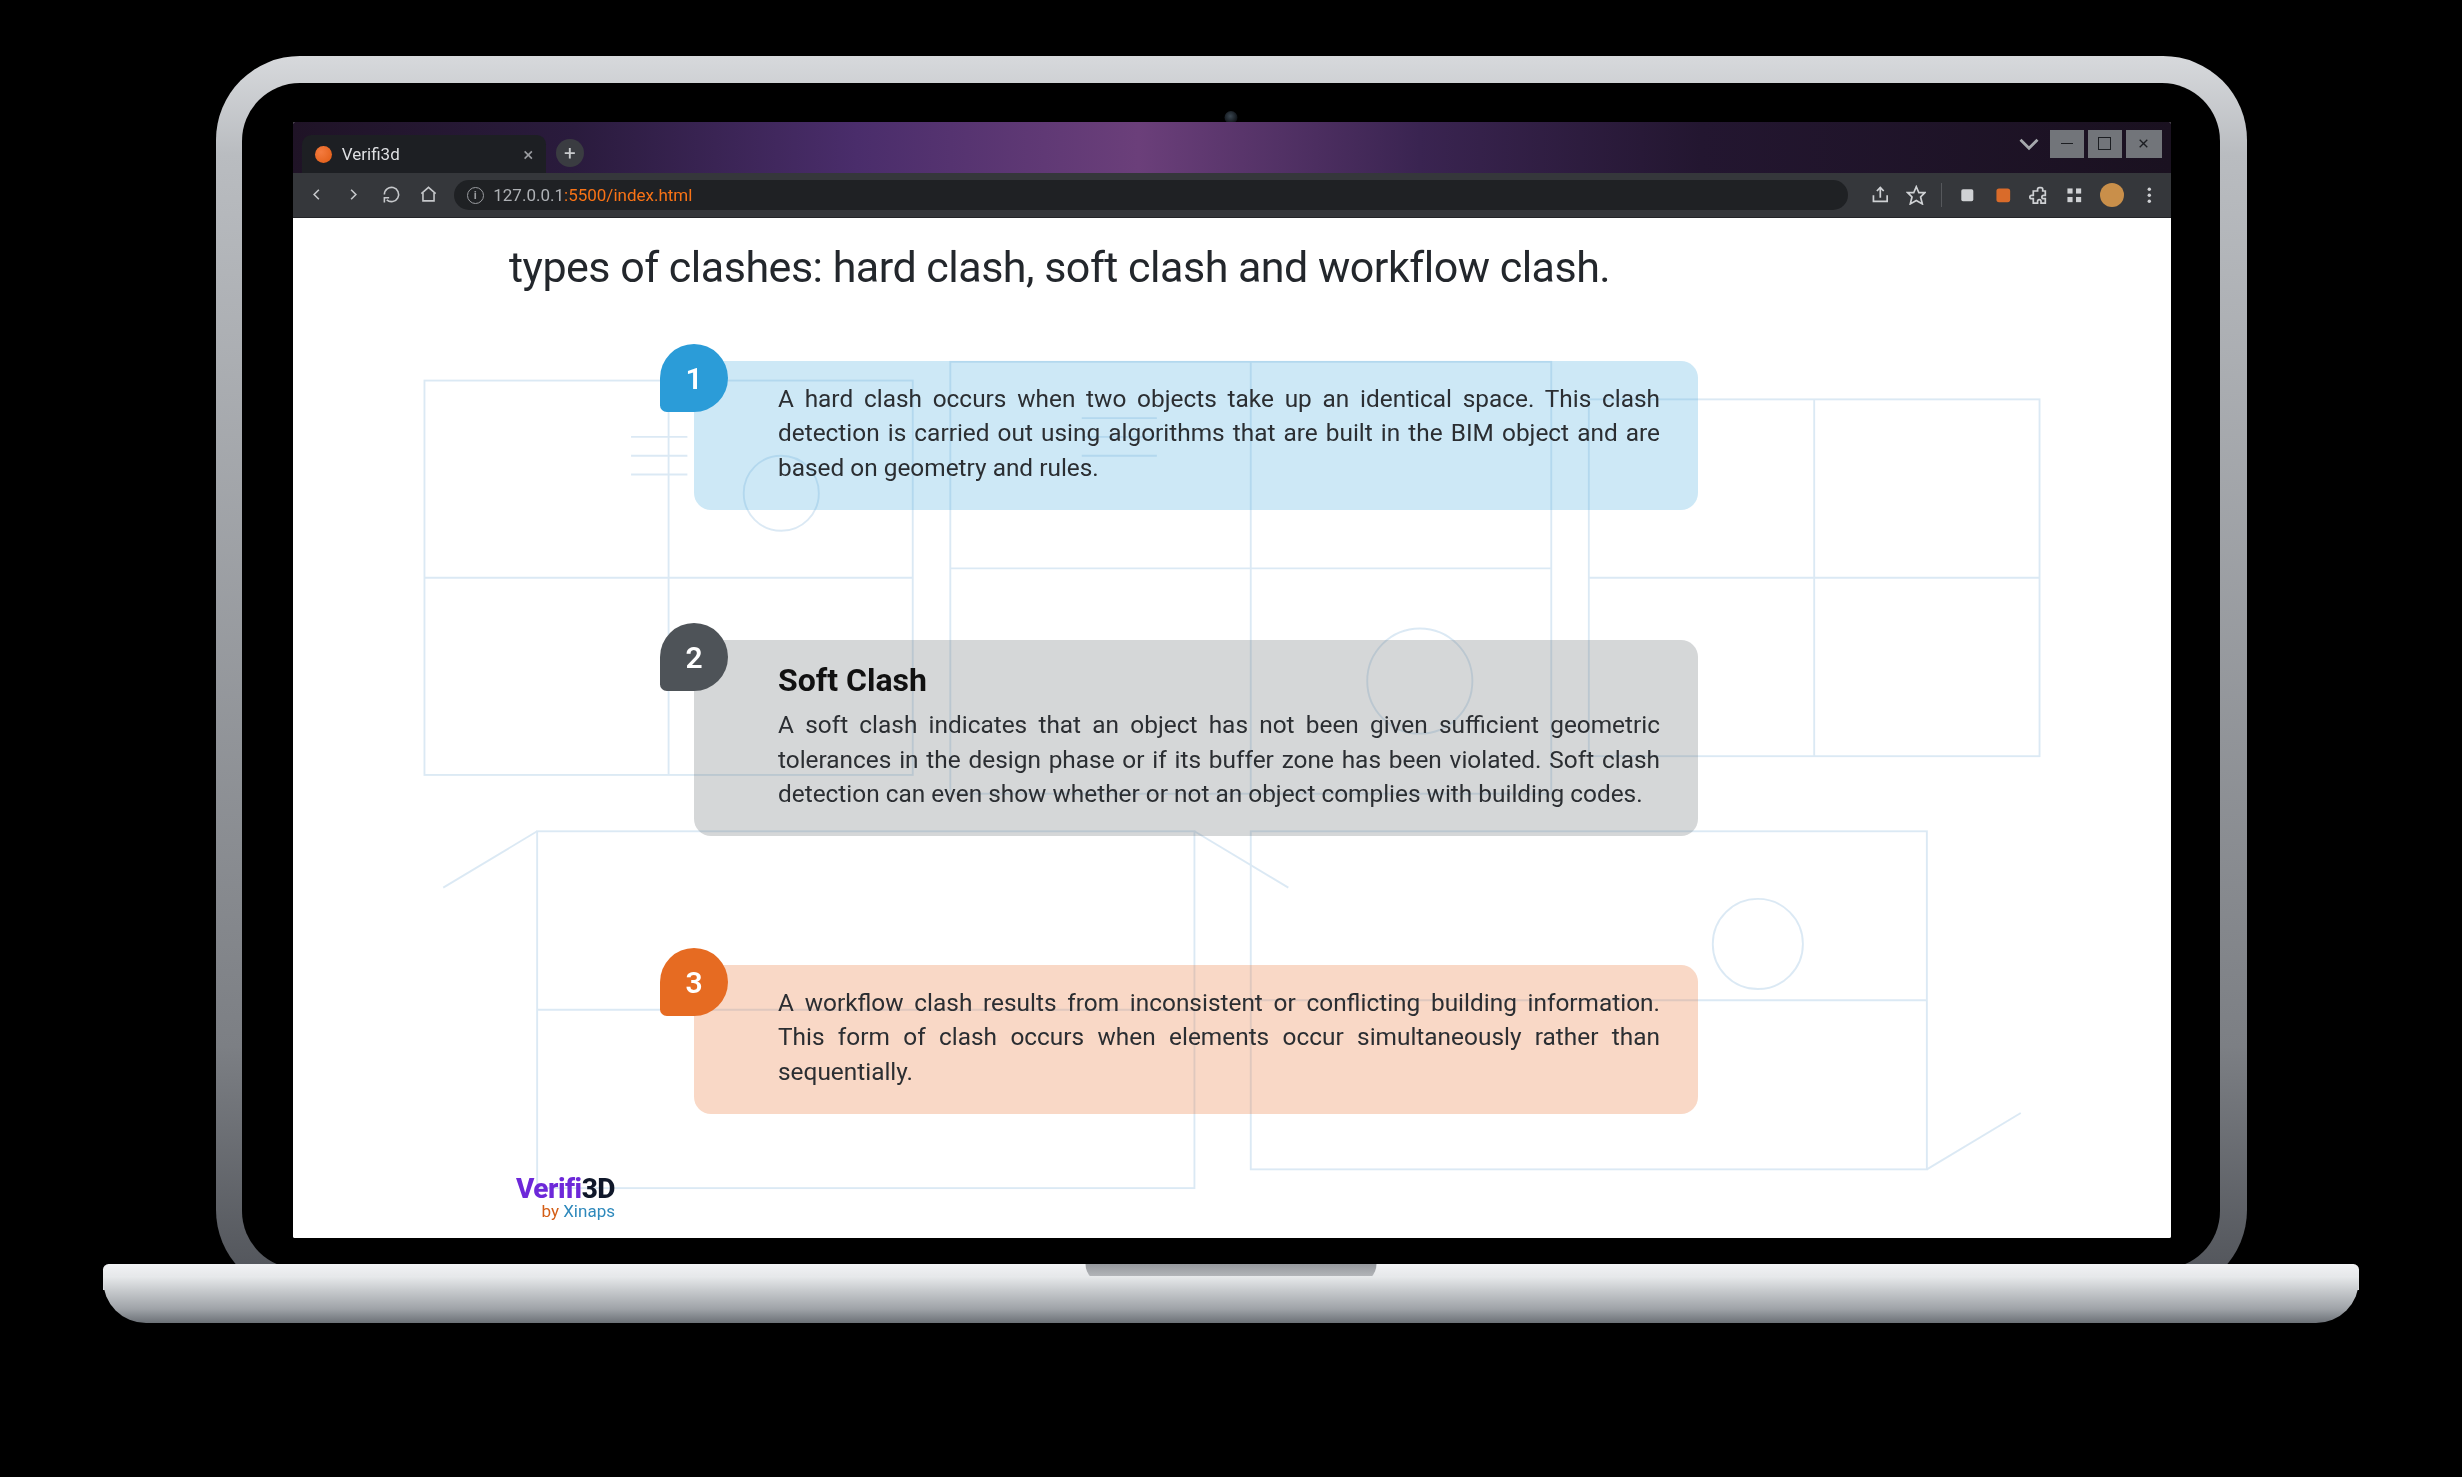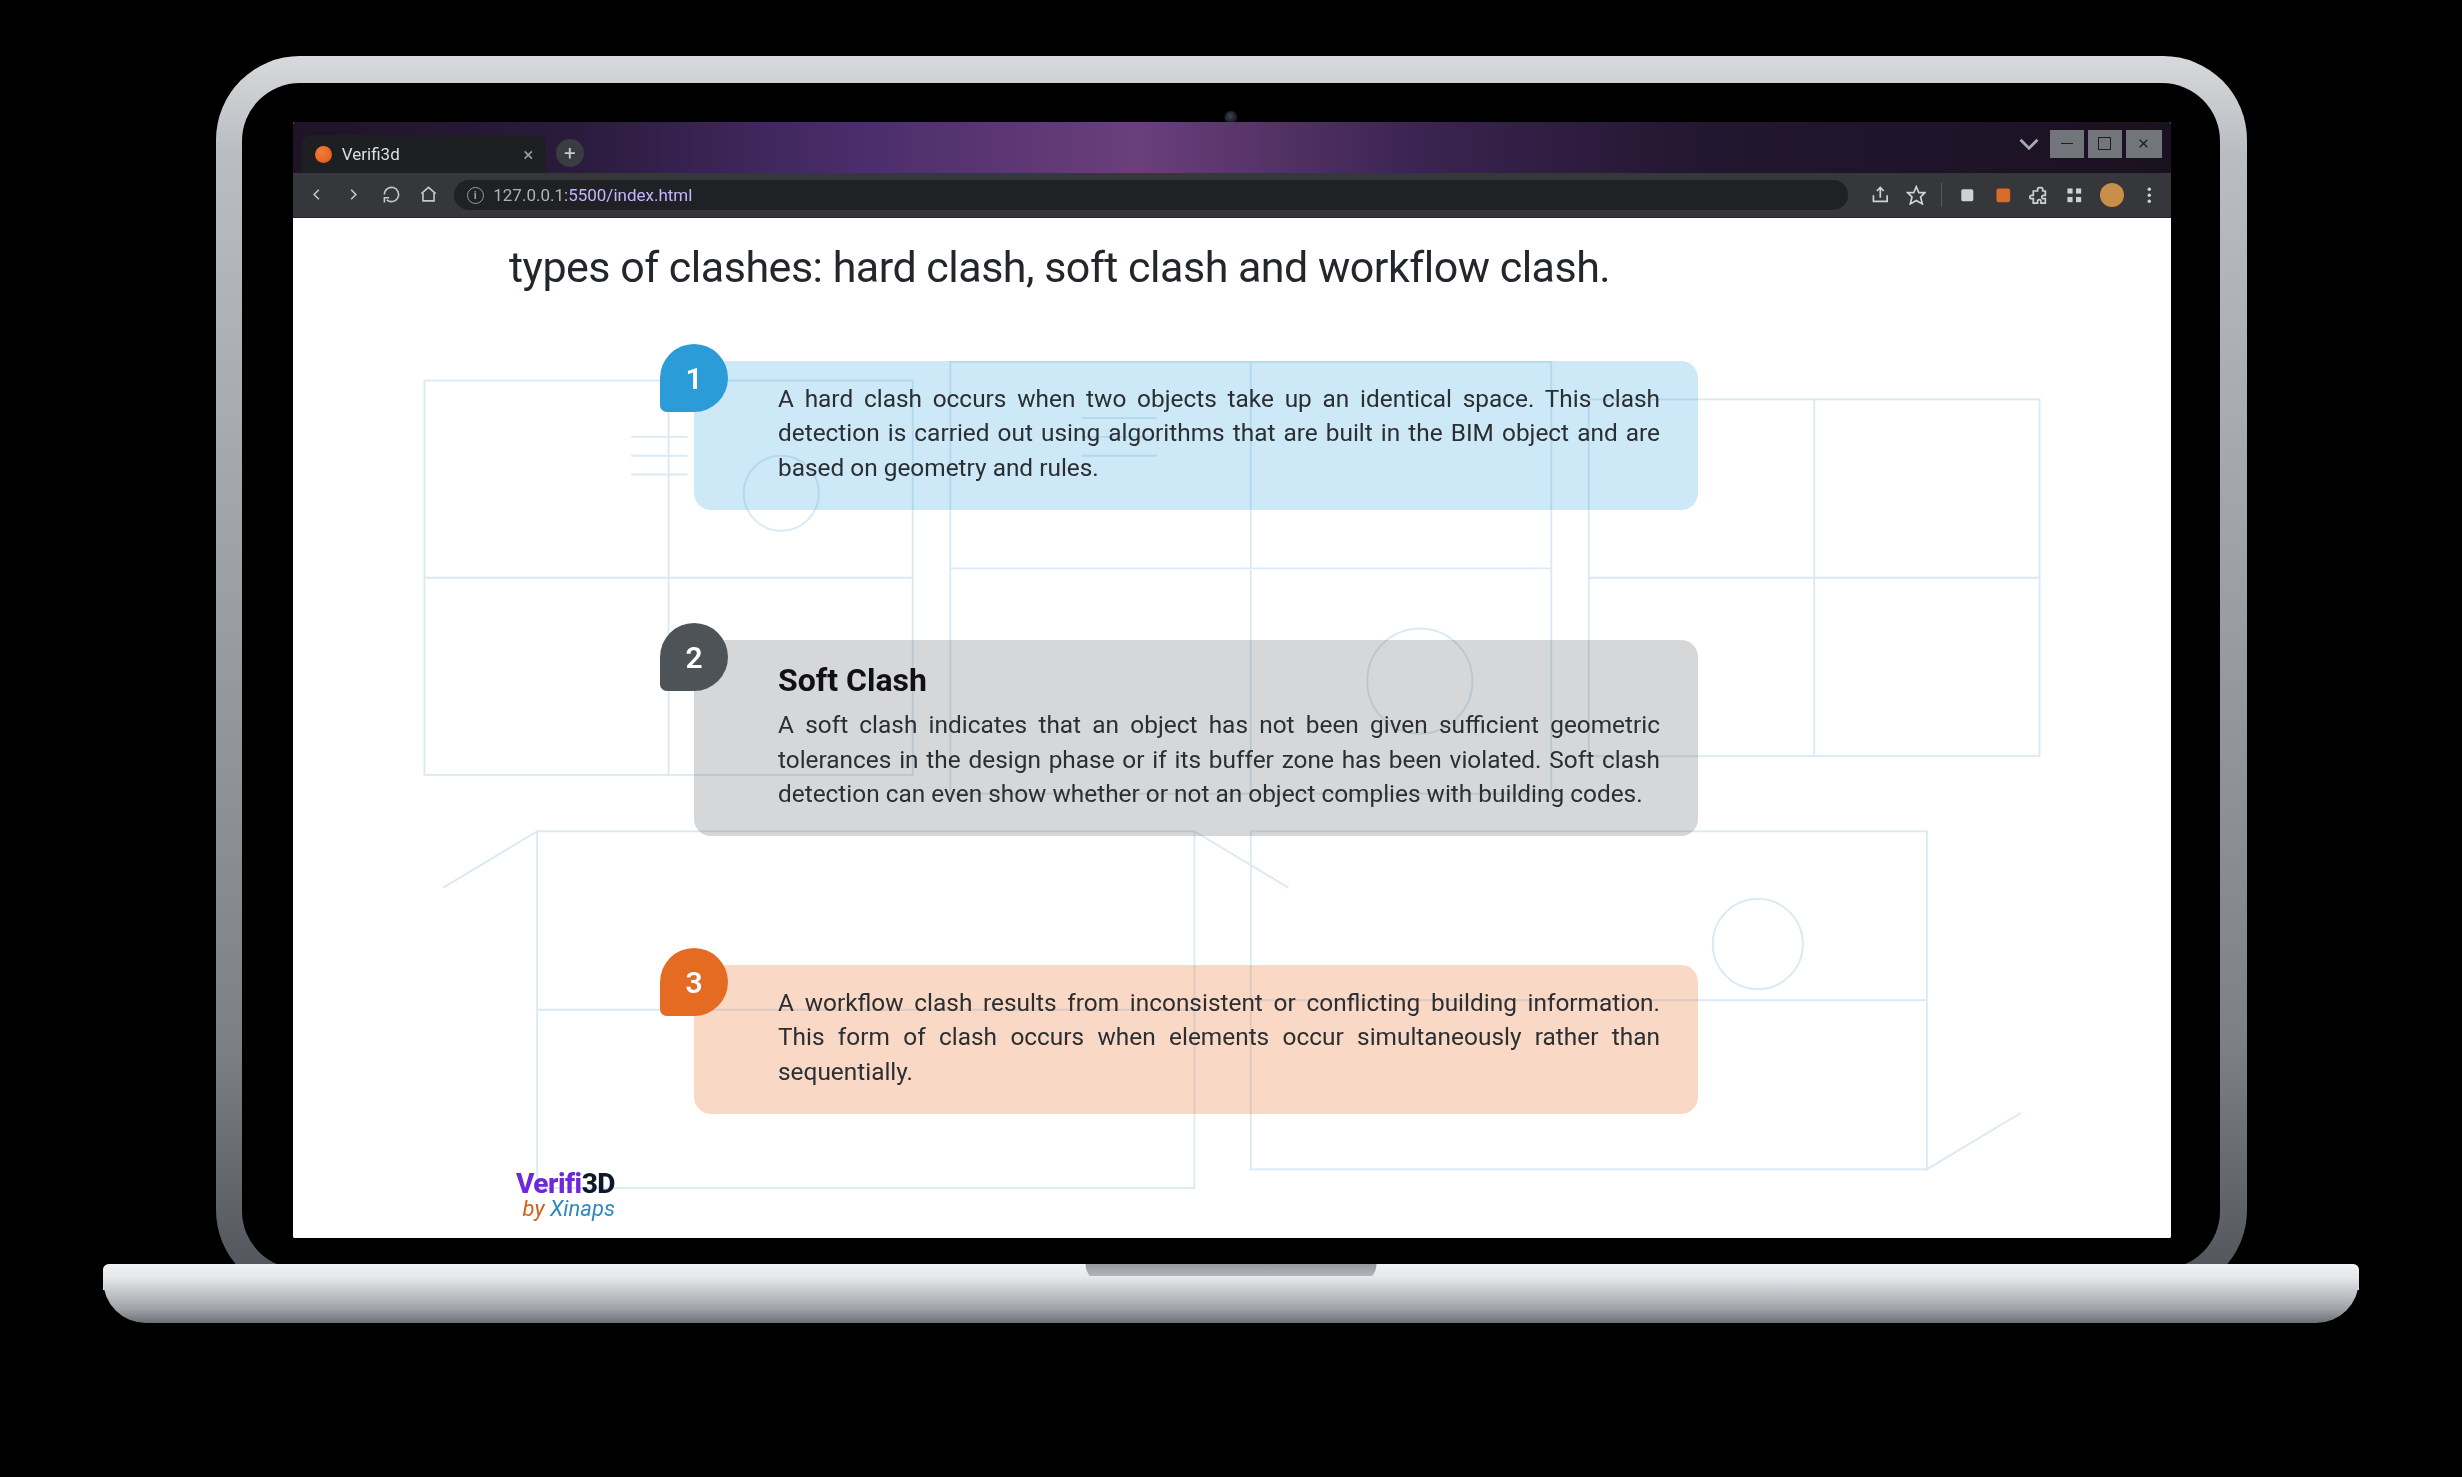--- a/index.html
+++ b/index.html
@@ -32,21 +32,21 @@
 .wc.max::before{content:"";width:11.3px;height:11.3px;border:1.9px solid #1c1e22;}
 .wc.cls{background:#72757a;}
 .wc.cls svg{width:13px;height:13px;}
 .wc.arrow{background:transparent;color:#a5a8ac;}
 
 .toolbar { height:45px; background:#35373b; display:flex; align-items:center; padding:0 11.3px; gap:13px; color:#c6c8cb; border-bottom:0.9px solid #232428; }
 .nav-btn { width:24.4px; height:24.4px; display:flex; align-items:center; justify-content:center; color:#c6c8cb; }
 .nav-btn svg { width:19px; height:19px; }
 .addr { flex:1; height:30px; background:#1f2124; border-radius:17px; display:flex; align-items:center; padding:0 13px; gap:9.4px; color:#aeb1b5; font-size:17px; }
 .addr .info { width:17px; height:17px; border-radius:50%; border:1.9px solid #9a9ca0; display:flex; align-items:center; justify-content:center; font-size:11.3px; font-weight:700; color:#9a9ca0; }
-.addr .dim { color:#c4b5fd;text-align:center; }
+.addr .dim { color:#f97316;text-align:center; }
 .tb-right { display:flex; align-items:center; gap:15px; margin-left:9.4px; }
 .ico { width:20.6px; height:20.6px; display:flex; align-items:center; justify-content:center; color:#cfd1d4; }
 .avatar { width:24.4px; height:24.4px; border-radius:50%; background:#c98f4a; }
 .sep { width:0.9px; height:24.4px; background:#56585c; }
 
 
 .content { position: relative; height: calc(100% - 96px); background:#fff; overflow:hidden; }
 .blueprint-bg { position:absolute; inset:0; opacity:.15; }
 .blueprint-bg svg { width:100%; height:100%; }
 
@@ -61,21 +61,21 @@
 .card.c1 .badge { background:#2b9cd8; }
 .card.c2 { top:422px; background:rgba(105,110,116,.28); }
 .card.c2 .badge { background:#4e5358; }
 .card.c3 { top:747px; background:rgba(232,116,49,.28); }
 .card.c3 .badge { background:#e66b22; }
 
 .logo { position:absolute; left:223px; bottom:17px; }
 .logo .l1 { font-size:28px; font-weight:800; letter-spacing:-0.5px; }
 .logo .l1 .v { color:#6d28d9; }
 .logo .l1 .d { color:#0f172a; }
-.logo .l2 { font-size:22px; font-style:italic; color:#2e89bc; text-align:right; margin-top:-3.8px; }
+.logo .l2 { font-size:17px; color:#2e89bc; text-align:right; margin-top:-3.8px; }
 .logo .l2 .b { color:#d45e16; }
 </style>
 </head>
 <body>
 
 <div class="laptop-shadow"></div>
 <div class="laptop-outer"></div>
 <div class="laptop-bezel">
   <div class="laptop-camera"></div>
 </div>

